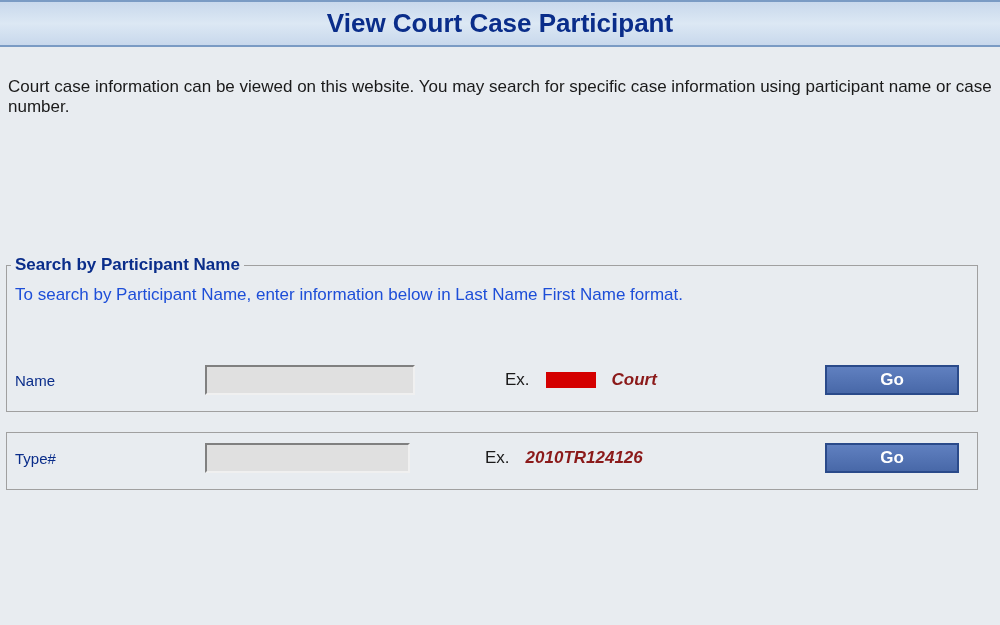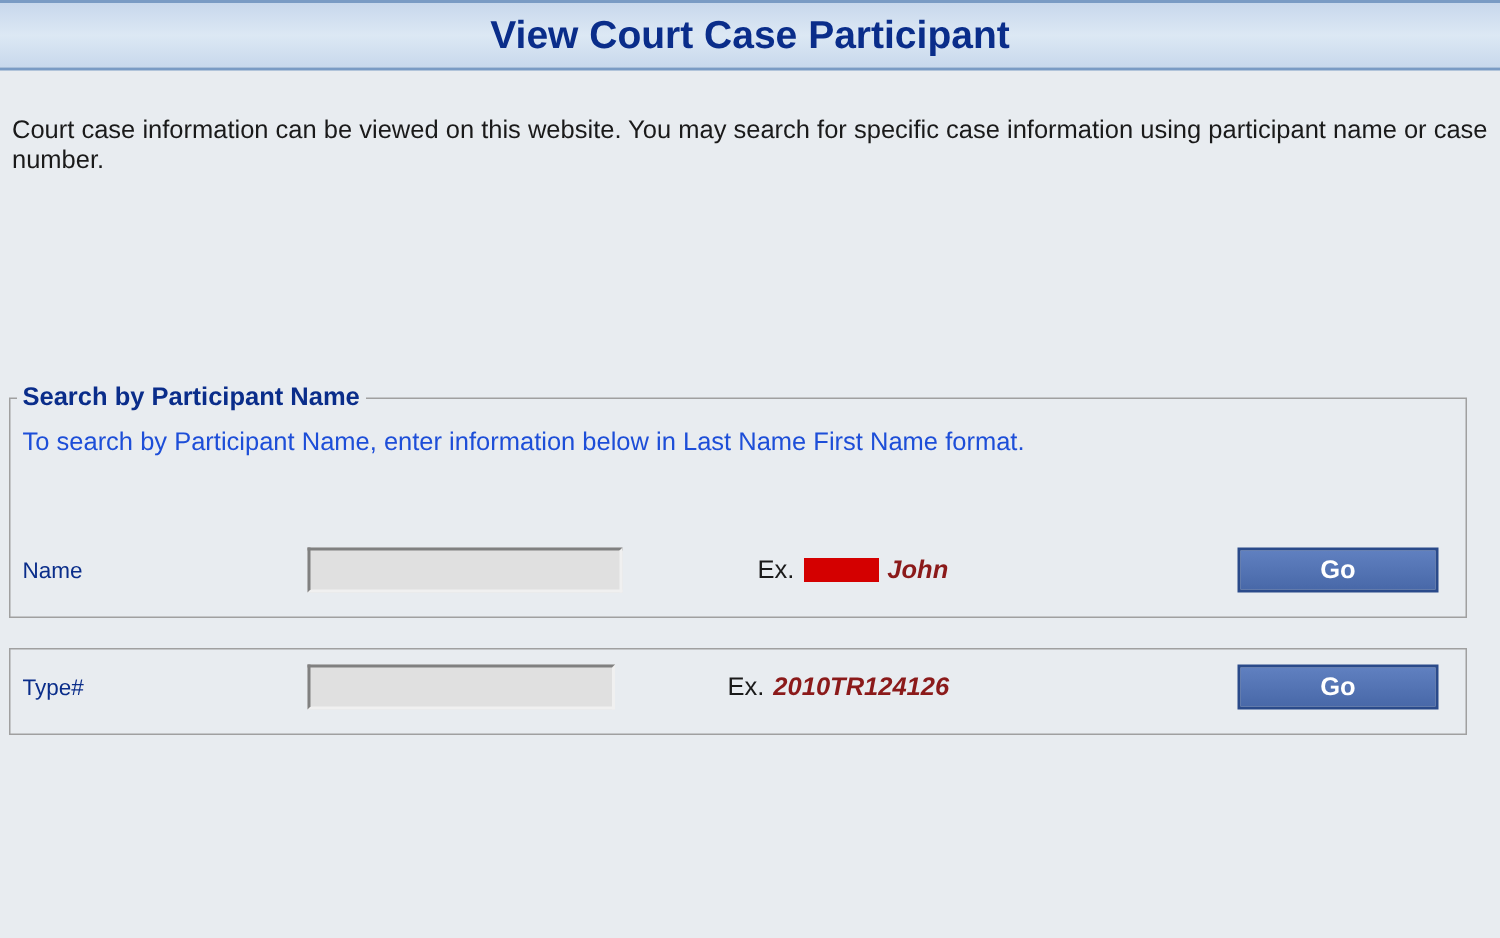--- a/index.html
+++ b/index.html
@@ -74,21 +74,21 @@
       padding: 2px 4px;
       font-size: 15px;
       flex-shrink: 0;
     }
     .example-wrap {
       margin-left: 90px;
       font-size: 17px;
       color: #1a1a1a;
       display: flex;
       align-items: center;
-      gap: 6px;
+      gap: 16px;
       flex-shrink: 0;
     }
     .redacted {
       display: inline-block;
       width: 50px;
       height: 16px;
       background: #d40000;
     }
     .example-text {
       color: #8b1a1a;
@@ -129,21 +129,21 @@
 
 <fieldset>
   <legend>Search by Participant Name</legend>
   <div class="instruction">To search by Participant Name, enter information below in Last Name First Name format.</div>
   <div class="form-row">
     <label class="field-label">Name</label>
     <input type="text" class="text-input" value="" style="">
     <div class="example-wrap">
       <span>Ex.</span>
       <span class="redacted"></span>
-      <span class="example-text">John</span>
+      <span class="example-text">Court</span>
     </div>
     <button class="go-button">Go</button>
   </div>
 </fieldset>
 
 <fieldset>
   <div class="form-row">
     <label class="field-label">Type#</label>
     <input type="text" class="text-input case-input" value="" style="">
     <div class="example-wrap example-wrap-case">

